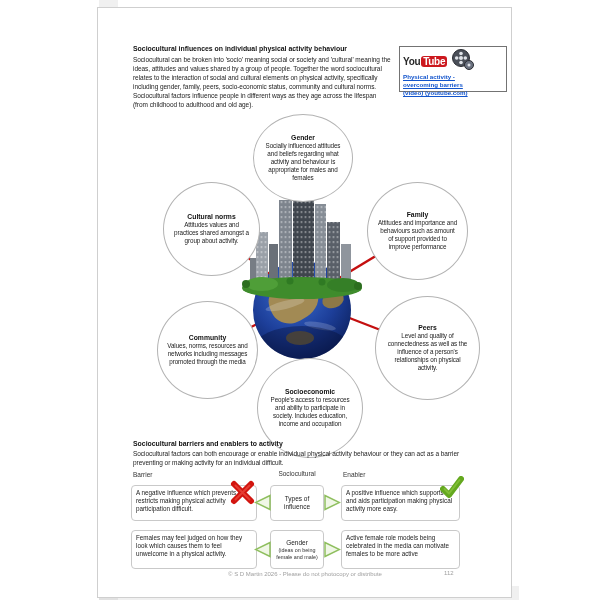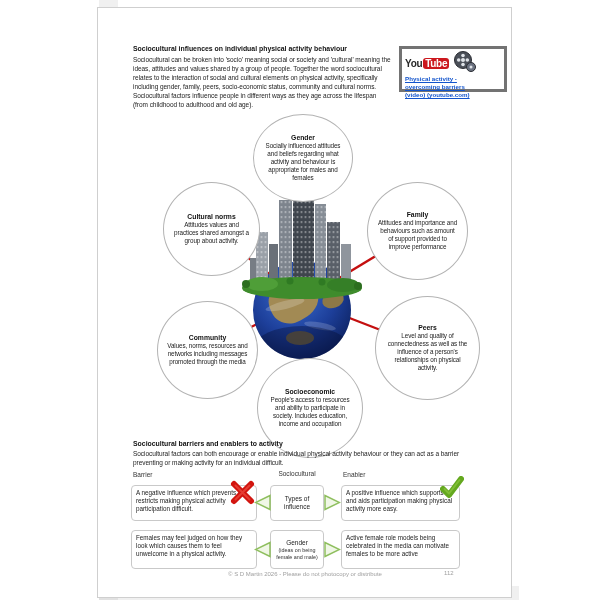--- a/index.html
+++ b/index.html
@@ -4,21 +4,21 @@
 <style>
   html,body{margin:0;padding:0;background:#ffffff;}
   .canvas{position:relative;width:600px;height:600px;overflow:hidden;background:#fff;
           font-family:"Liberation Sans",sans-serif;color:#1c1c1c;}
   .filmstrip{position:absolute;background:rgba(0,0,0,0.06);}
   .filmstrip.left{left:99px;top:0;width:19px;height:600px;}
   .filmstrip.bottom{left:99px;top:586px;width:420px;height:14px;}
   .page{position:absolute;left:97px;top:7px;width:415px;height:591px;
         background:#fff;border:1px solid #cfcfcf;box-sizing:border-box;}
   .head-block{position:absolute;left:133px;top:44px;width:374px;z-index:3;}
-  .yt-box{float:right;width:108px;height:46px;margin:2px 0 3px 8px;border:3px solid #737373;
+  .yt-box{float:right;width:108px;height:46px;margin:2px 0 3px 8px;border:1px solid #737373;
           box-sizing:border-box;background:#fff;padding:2px 3px;}
   .yt-row{display:flex;align-items:center;gap:4px;}
   .yt-you{font-weight:bold;color:#282828;font-size:10px;letter-spacing:-0.3px;}
   .yt-tube{background:#cc181e;color:#fff;font-weight:bold;font-size:10px;border-radius:3px;
            padding:0 2px;margin-left:1px;letter-spacing:-0.3px;}
   .yt-link{display:block;color:#1254cc;font-size:6.2px;line-height:1.3;font-weight:bold;
            text-decoration:underline;margin-top:2px;cursor:pointer;}
   h1.title{font-size:6.9px;margin:1px 0 3px;color:#111;}
   p.intro{font-size:6.5px;line-height:9px;margin:0;letter-spacing:-0.05px;}
   .globe-art{position:absolute;left:0;top:0;z-index:1;pointer-events:none;}

